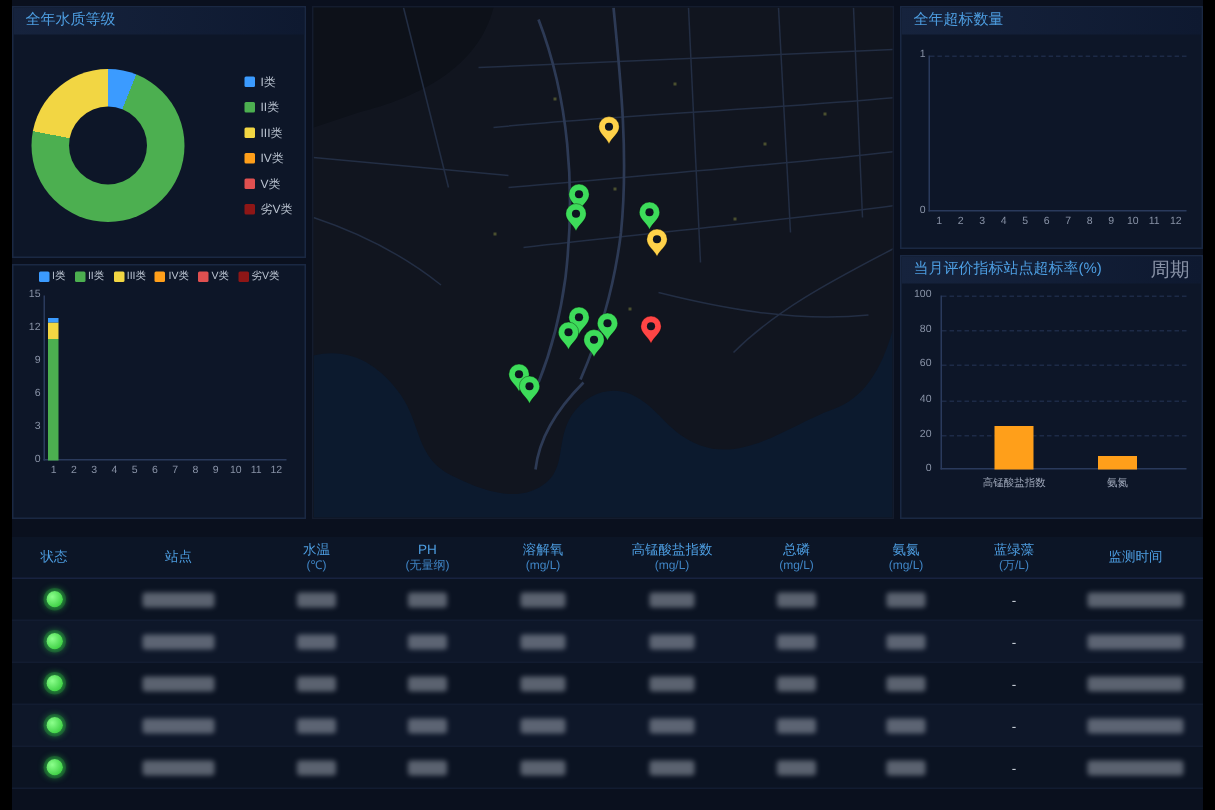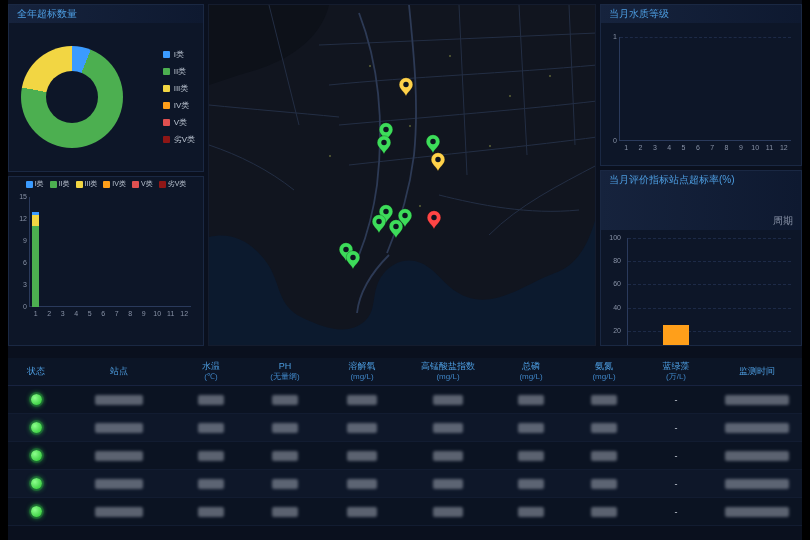--- a/index.html
+++ b/index.html
@@ -8,21 +8,21 @@
   .dashboard { position:absolute; left:8px; top:0; width:794px; height:540px;
                background:#0a101e; padding-top:4px; }
   .top { display:flex; gap:4px; height:342px; margin-bottom:4px; }
   .col-left { width:196px; display:flex; flex-direction:column; gap:4px; }
   .col-right { width:202px; display:flex; flex-direction:column; gap:4px; }
   .map-wrap { width:388px; height:342px; background:#11151f; position:relative; overflow:hidden; border:1px solid #141c2e; }
 
   .panel { background:#0d1628; border:1px solid #1a2843; display:flex; flex-direction:column; overflow:hidden; }
   .panel-header { flex:0 0 18px; line-height:18px; padding:0 8px; font-size:10px; color:#4d9de0;
                   background:linear-gradient(90deg,#16233d,#0e1930); display:flex; justify-content:space-between; }
-  .panel-header .right-label { color:#8892a6; font-size:10px;margin-top:41px; }
+  .panel-header .right-label { color:#8892a6; font-size:13px; }
 
   
   .p-monthly { height:168px; }
   .donut-body { flex:1; display:flex; align-items:center; }
   .donut { width:102px; height:102px; border-radius:50%; margin-left:12px; position:relative; }
   .donut .hole { position:absolute; left:25px; top:25px; width:52px; height:52px; border-radius:50%; background:#0d1628; }
   .legend-v { margin-left:auto; margin-right:8px; display:flex; flex-direction:column; gap:6px; }
   .lg-item { display:flex; align-items:center; gap:4px; font-size:8px; color:#b9c2cf; }
   .lg-sw { width:7px; height:7px; border-radius:1px; flex:0 0 auto; }
 
@@ -65,21 +65,21 @@
 </style>
 </head>
 <body>
 
 <div class="dashboard">
   <div class="top">
 
     <div class="col-left">
       <section class="panel p-monthly">
         <div class="panel-header">
-          <span>全年超标数量</span>
+          <span>全年水质等级</span>
         </div>
         <div class="donut-body">
           <div class="donut" id="donutChart" style="background: conic-gradient(rgb(59, 155, 255) 0%, rgb(59, 155, 255) 6%, rgb(76, 175, 80) 6%, rgb(76, 175, 80) 78%, rgb(242, 214, 67) 78%, rgb(242, 214, 67) 100%);">
             <div class="hole"></div>
           </div>
           <div class="legend-v" id="monthlyLegend">
               <div class="lg-item">
                 <div class="lg-sw" style="background: rgb(59, 155, 255);"></div>
                 <div>I类</div>
               </div>
@@ -249,21 +249,21 @@
               <path d="M0,0 C-2,-5 -8,-8 -8,-13.5 A8,8 0 1,1 8,-13.5 C8,-8 2,-5 0,0 Z" fill="#3ddc5a" stroke="rgba(0,0,0,.45)" stroke-width="0.6"></path>
               <circle cx="0" cy="-13.5" r="3.2" fill="#0e1420"></circle>
             </g>
           </g>
       </svg>
     </div>
 
     <div class="col-right">
       <section class="panel p-exceed">
         <div class="panel-header">
-          <span>当月水质等级</span>
+          <span>全年超标数量</span>
         </div>
         <div class="chart-box" id="exceedChart">
             <div class="plot" style="left: 18px; top: 14px; width: 172px; height: 104px;">
               <div class="gline" style="top: 0px;"></div>
             </div>
             <div class="ytick" style="left: 0px; top: 114px;">0</div>
             <div class="ytick" style="left: 0px; top: 10px;">1</div>
             <div class="xtick" style="left: 19.1667px; top: 121px;">1</div>
             <div class="xtick" style="left: 33.5px; top: 121px;">2</div>
             <div class="xtick" style="left: 47.8333px; top: 121px;">3</div>

